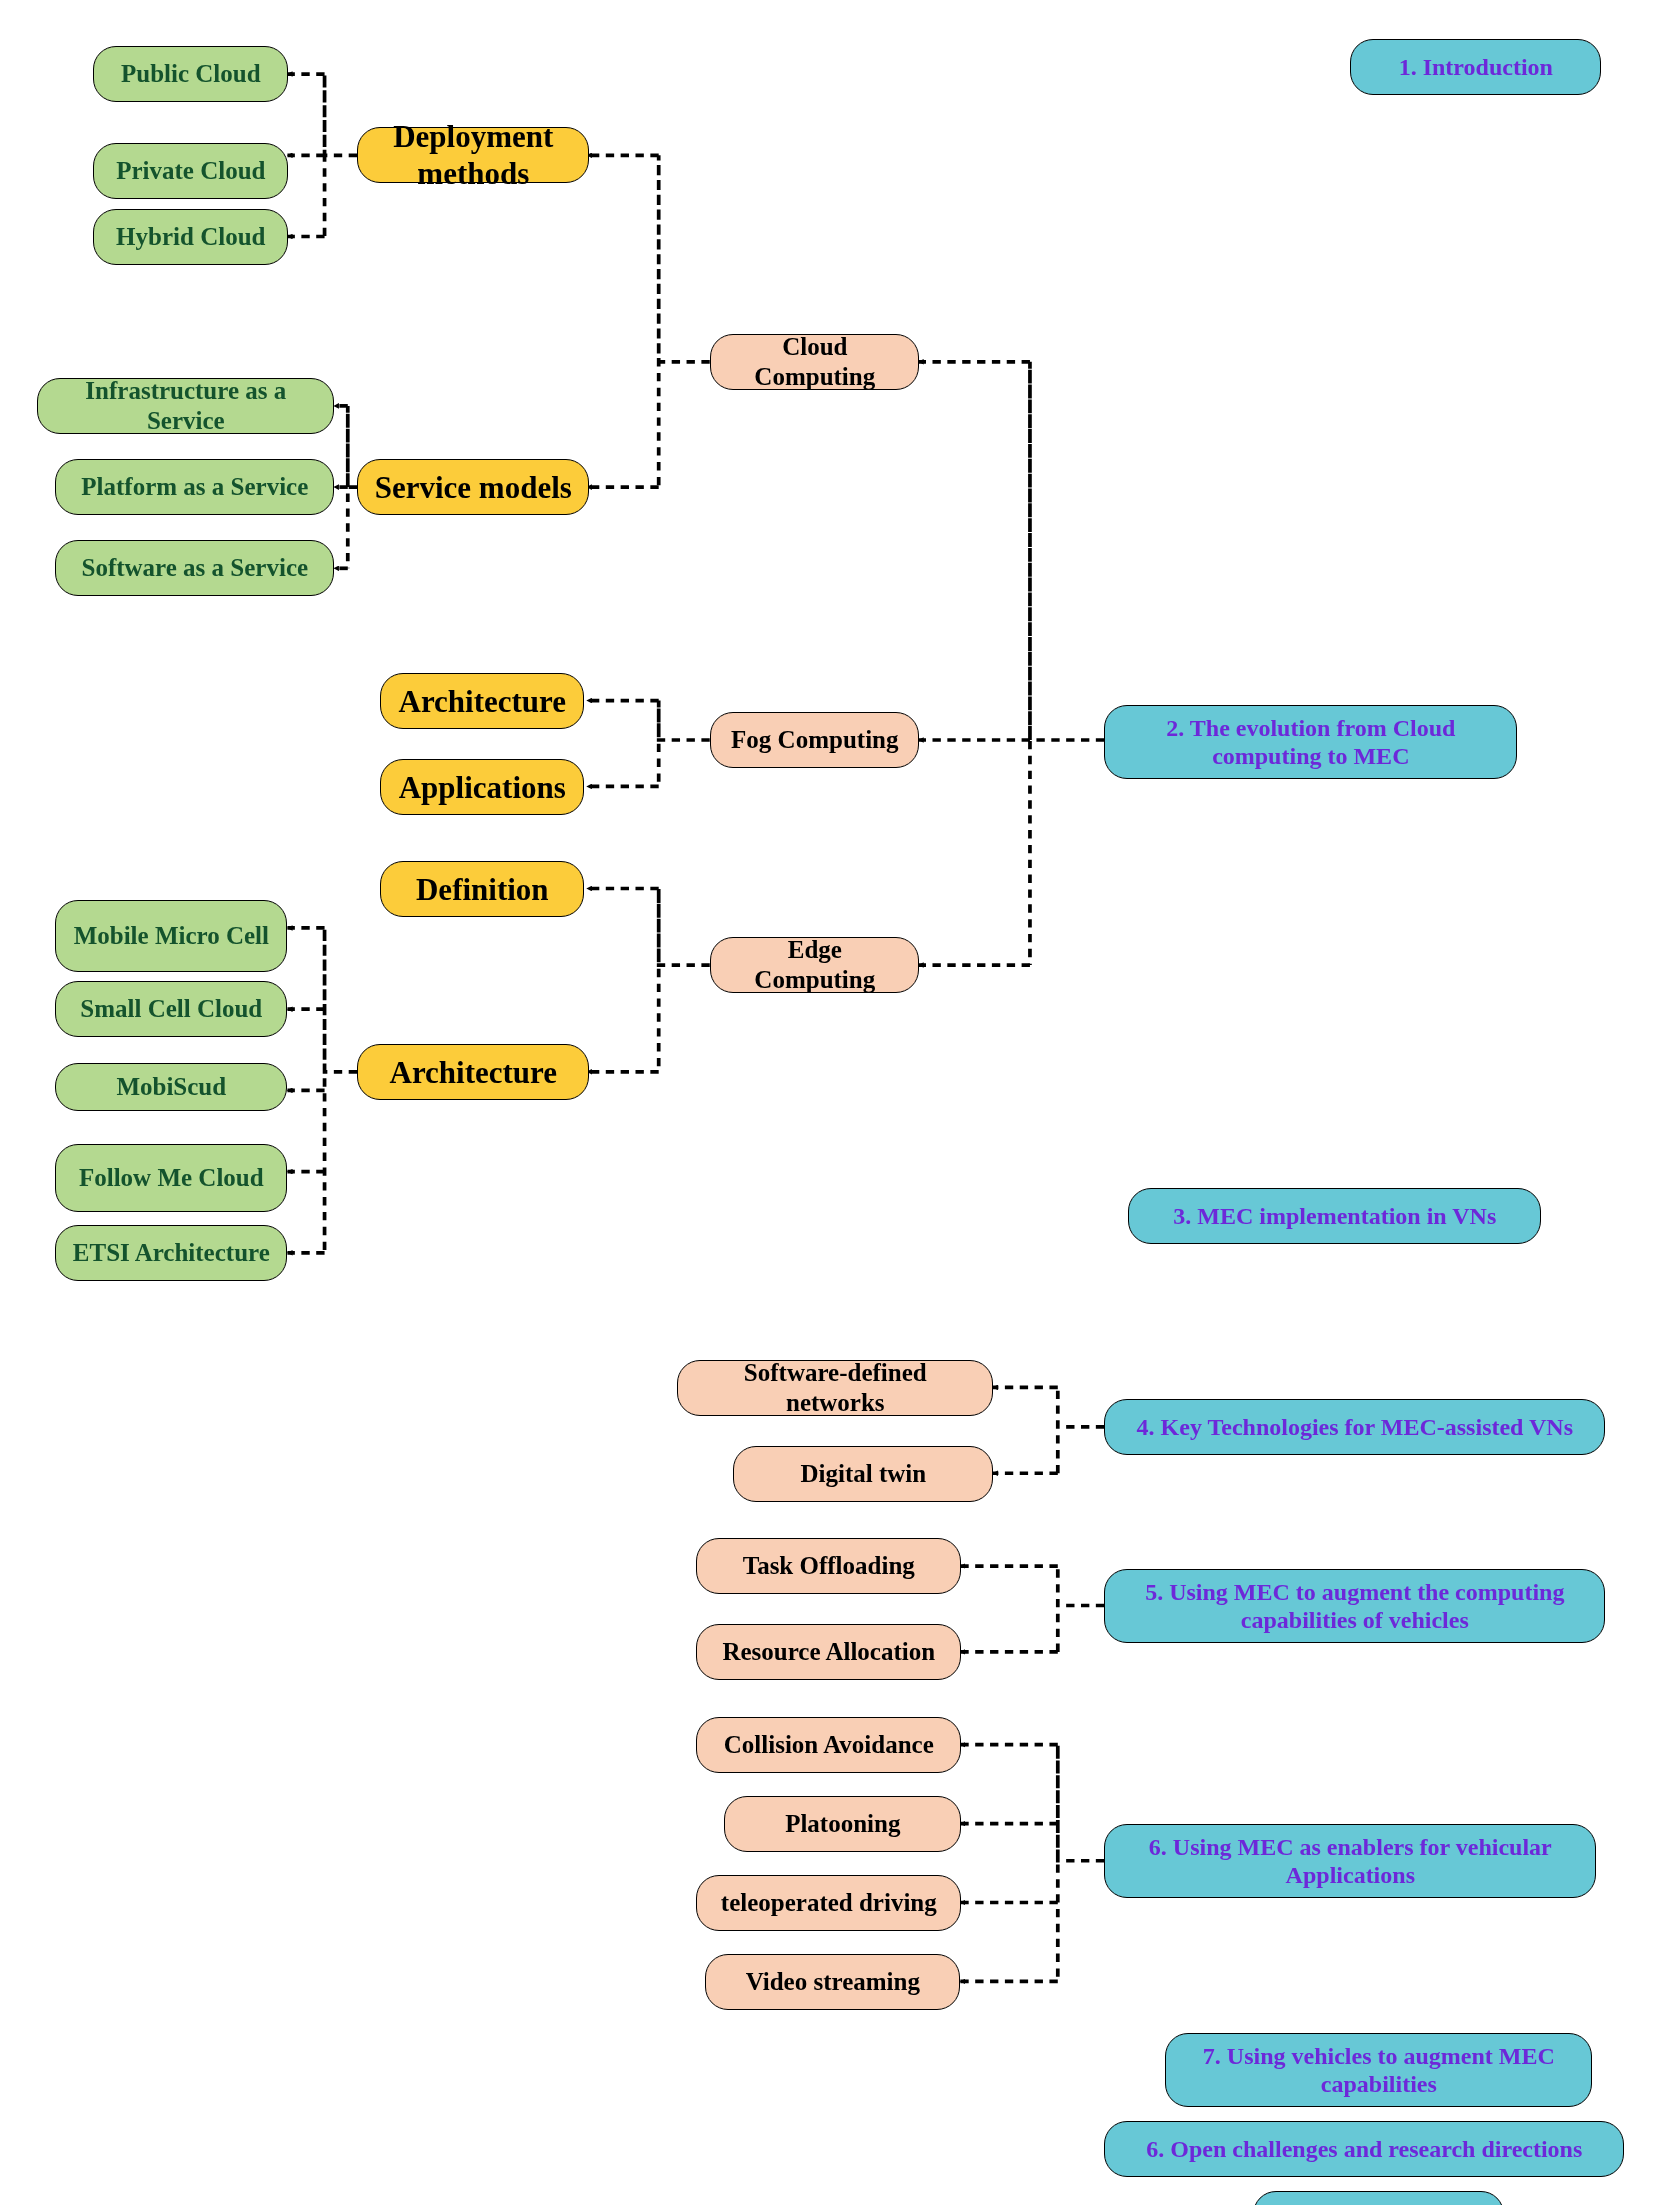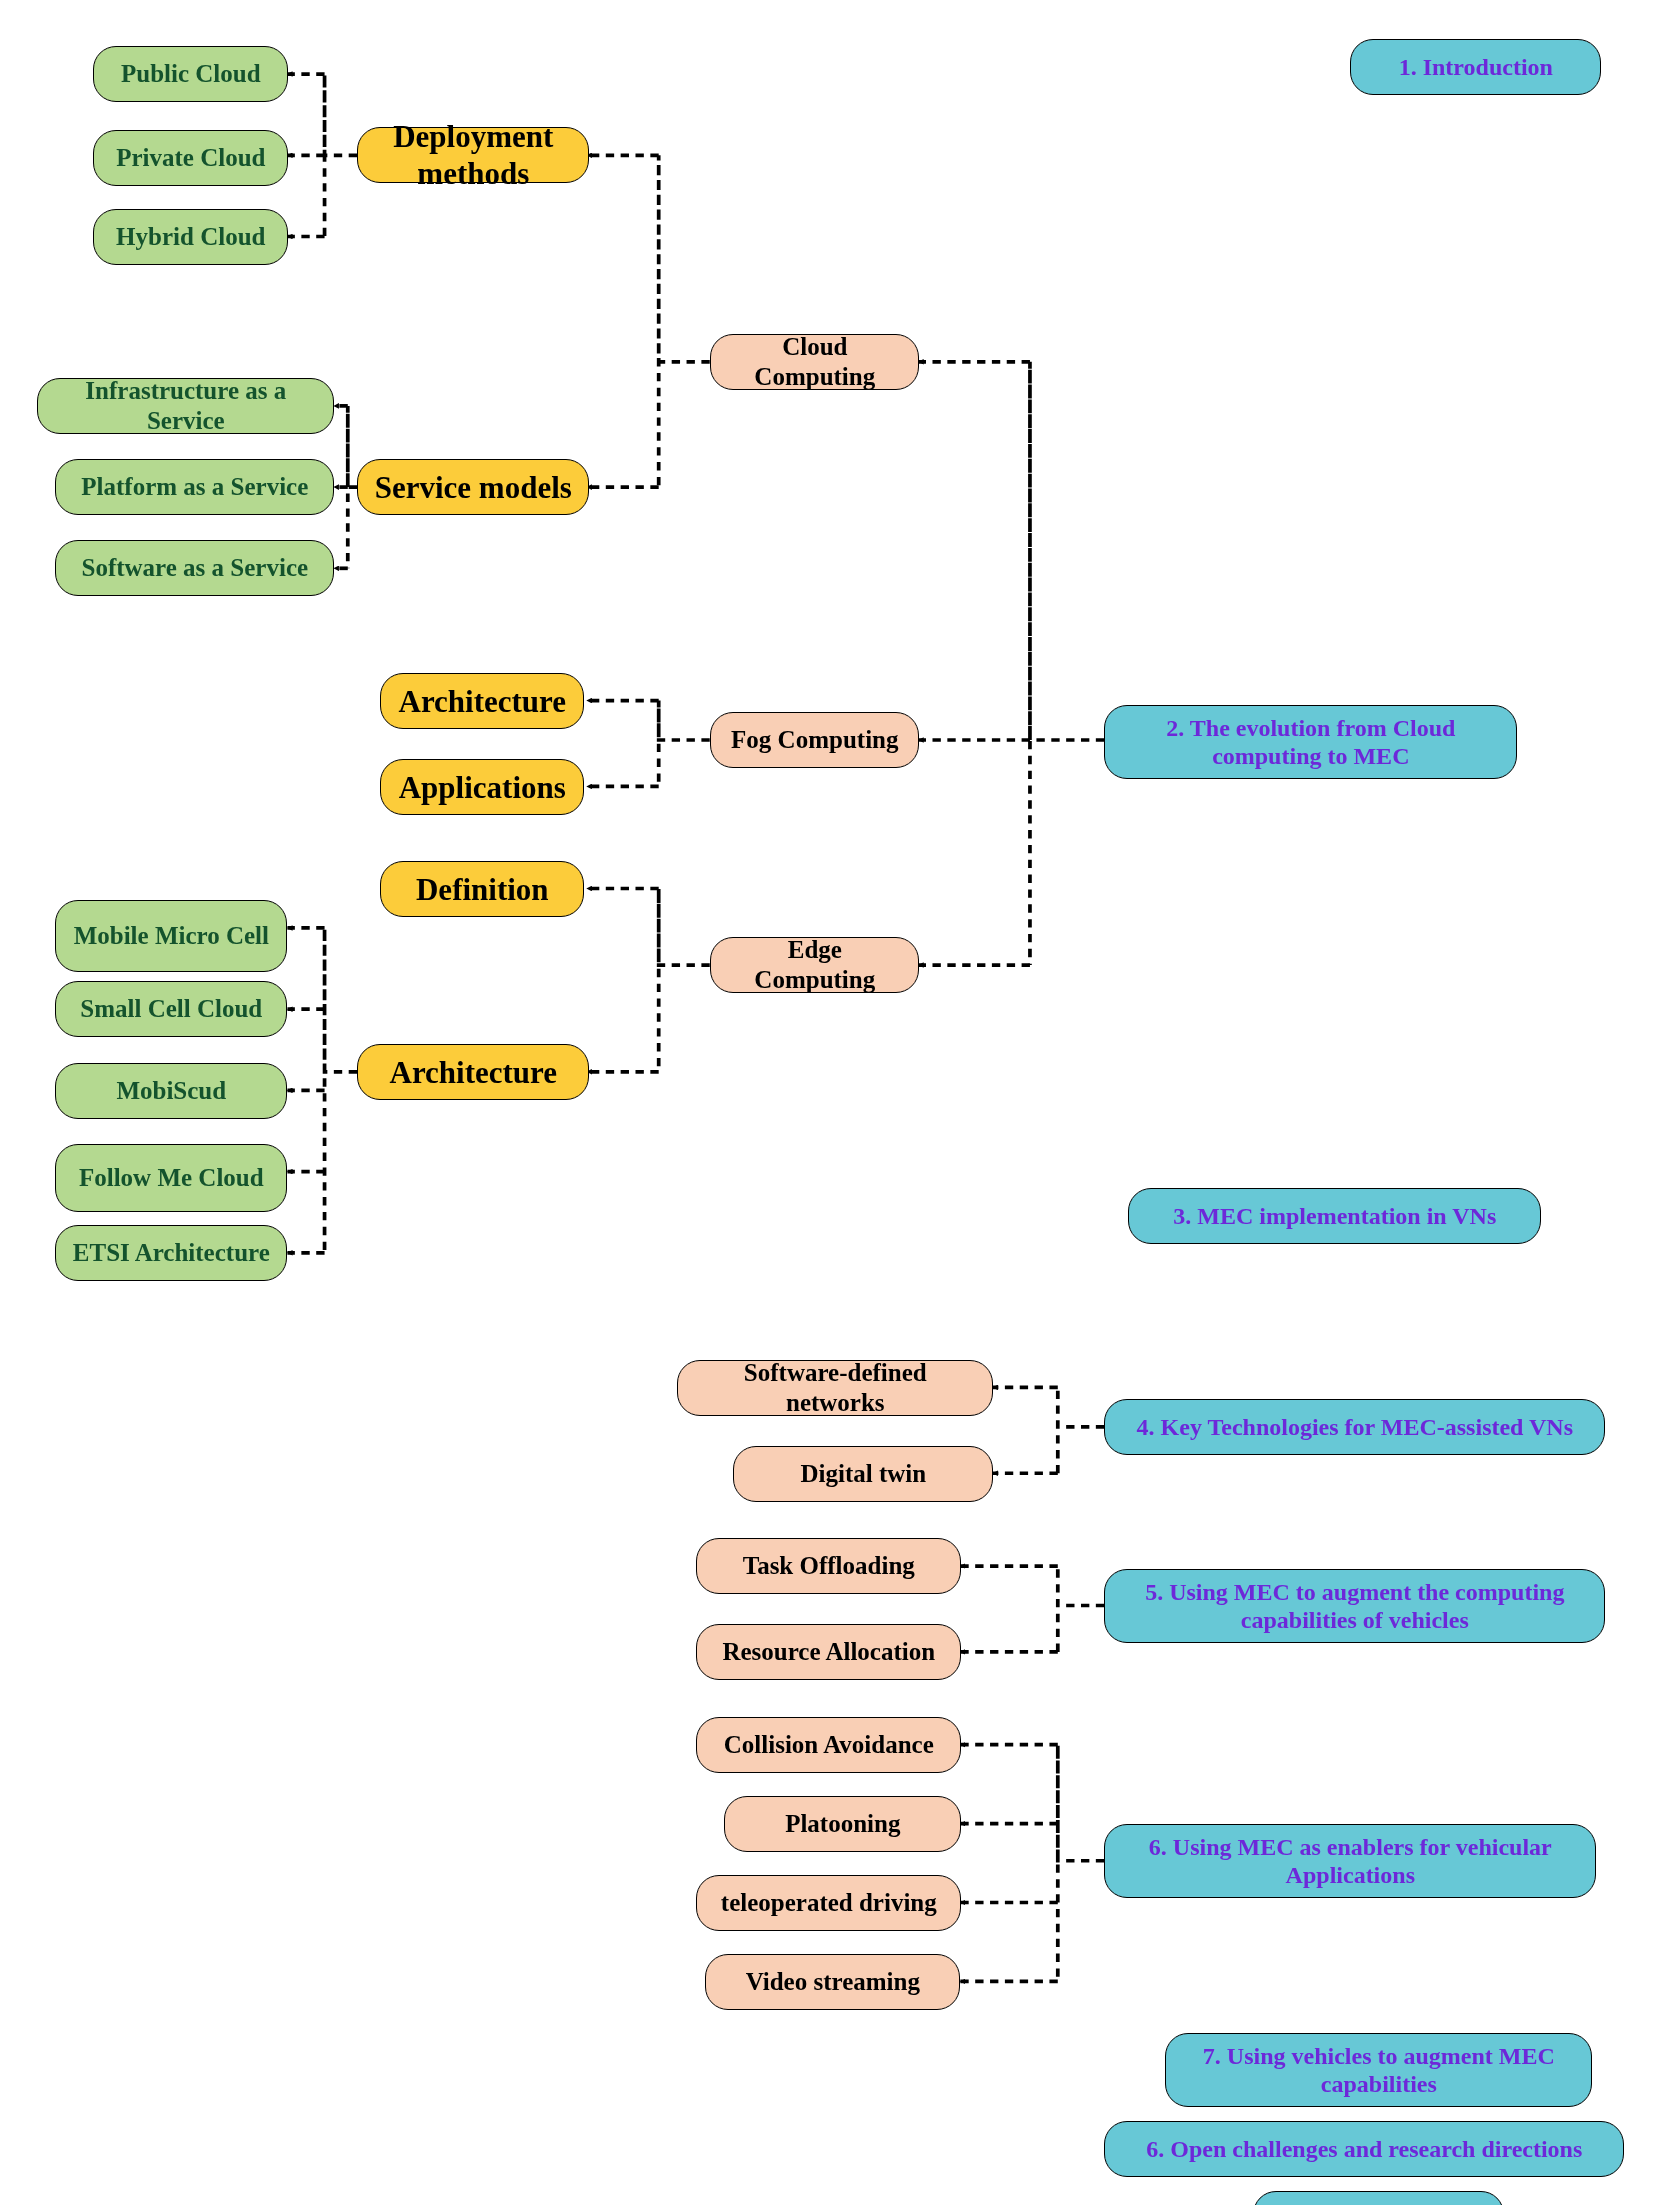--- a/index.html
+++ b/index.html
@@ -133,36 +133,36 @@
 <div class="node blue" style="left:1244px; top:2182px; width:251px; height:56px;">9. Conclusion</div>
 
 <div class="node peach" style="left:701px; top:325px; width:209px; height:56px;">Cloud Computing</div>
 <div class="node peach" style="left:701px; top:703px; width:209px; height:56px;">Fog Computing</div>
 <div class="node peach" style="left:701px; top:928px; width:209px; height:56px;">Edge Computing</div>
 
 <div class="node yellow" style="left:348px; top:118px; width:232px; height:56px;">Deployment methods</div>
 <div class="node yellow" style="left:348px; top:450px; width:232px; height:56px;">Service models</div>
 
 <div class="node green" style="left:84px; top:37px; width:195px; height:56px;">Public Cloud</div>
-<div class="node green" style="left:84px; top:121px; width:195px; height:56px;">Private Cloud</div>
+<div class="node green" style="left:84px; top:134px; width:195px; height:56px;">Private Cloud</div>
 <div class="node green" style="left:84px; top:200px; width:195px; height:56px;">Hybrid Cloud</div>
 
 <div class="node green" style="left:28px; top:369px; width:297px; height:56px;">Infrastructure as a Service</div>
 <div class="node green" style="left:46px; top:450px; width:279px; height:56px;">Platform as a Service</div>
 <div class="node green" style="left:46px; top:531px; width:279px; height:56px;">Software as a Service</div>
 
 <div class="node yellow" style="left:371px; top:664px; width:204px; height:56px;">Architecture</div>
 <div class="node yellow" style="left:371px; top:750px; width:204px; height:56px;">Applications</div>
 
 <div class="node yellow" style="left:371px; top:852px; width:204px; height:56px;">Definition</div>
 <div class="node yellow" style="left:348px; top:1035px; width:232px; height:56px;">Architecture</div>
 
 <div class="node green" style="left:46px; top:891px; width:232px; height:72px;">Mobile Micro Cell</div>
 <div class="node green" style="left:46px; top:972px; width:232px; height:56px;">Small Cell Cloud</div>
-<div class="node green" style="left:46px; top:1054px; width:232px; height:56px;">MobiScud</div>
+<div class="node green" style="left:46px; top:1054px; width:232px; height:48px;">MobiScud</div>
 <div class="node green" style="left:46px; top:1135px; width:232px; height:68px;text-align:center;">Follow Me Cloud</div>
 <div class="node green" style="left:46px; top:1216px; width:232px; height:56px;">ETSI Architecture</div>
 
 <div class="node peach" style="left:668px; top:1351px; width:316px; height:56px;">Software-defined networks</div>
 <div class="node peach" style="left:724px; top:1437px; width:260px; height:56px;">Digital twin</div>
 
 <div class="node peach" style="left:687px; top:1529px; width:265px; height:56px;">Task Offloading</div>
 <div class="node peach" style="left:687px; top:1615px; width:265px; height:56px;">Resource Allocation</div>
 
 <div class="node peach" style="left:687px; top:1708px; width:265px; height:56px;">Collision Avoidance</div>

